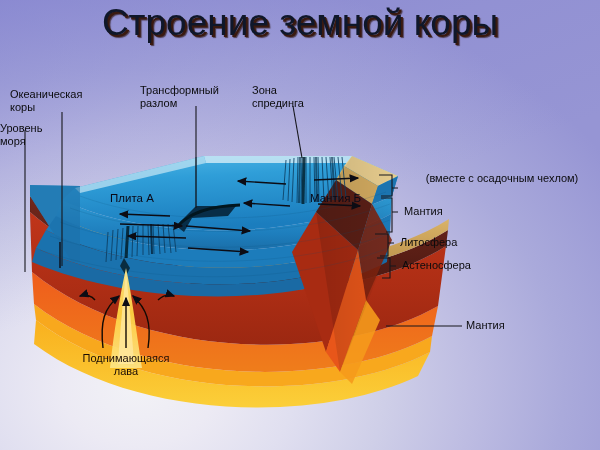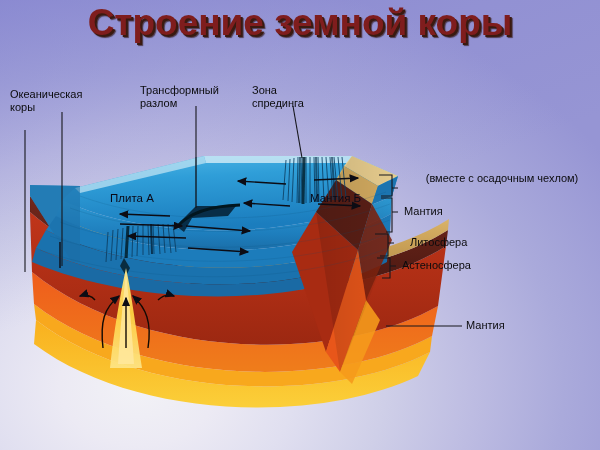--- a/index.html
+++ b/index.html
@@ -21,22 +21,22 @@
         #f2f2f6 0%, #eceaf4 14%, #e0dff0 28%,
         #cfcfe8 44%, #bdbce2 60%, #aaaadb 76%, #9695d4 100%);
   }
   .bg-tint{
     position:absolute;inset:0;
     background:linear-gradient(160deg, rgba(126,126,206,.55) 0%, rgba(126,126,206,.18) 26%, rgba(255,255,255,0) 50%);
   }
   
   .title{
     position:absolute;left:0;top:4px;width:600px;text-align:center;
-    font-size:37px;font-weight:bold;line-height:1.05;
-    color:#7f1d1d;
+    font-size:37px;font-weight:normal;line-height:1.05;
+    color:#0f172a;
     text-shadow:2px 2px 0 #3a1a10, 3px 3px 1px rgba(40,14,8,.65);
     letter-spacing:0px;
     white-space:nowrap;
   }
   
   #figure{position:absolute;left:0;top:0;width:600px;height:450px;}
   svg{position:absolute;left:0;top:0;}
   
   .lbl{
     position:absolute;color:#0b0b0d;font-size:11px;line-height:12.5px;
@@ -307,20 +307,24 @@
     </g>
 
   </svg>
   </div>
 
   <div class="lbl" style="left:10px;top:88px;width:105px;">
     <div>Океаническая</div>
     <div>коры</div>
   </div>
 
+  <div class="lbl" style="left:0px;top:122px;width:52px;">
+    <div>Уровень</div>
+    <div>моря</div>
+  </div>
 
   <div class="lbl" style="left:140px;top:84px;width:112px;">
     <div>Трансформный</div>
     <div>разлом</div>
   </div>
 
   <div class="lbl" style="left:252px;top:84px;width:82px;">
     <div>Зона</div>
     <div>спрединга</div>
   </div>
@@ -328,20 +332,24 @@
   <div class="lbl-plate" style="left:110px;top:192px;">Плита А</div>
 
   <div class="lbl-plate" style="left:310px;top:192px;">Мантия Б</div>
 
   <div class="lbl left" style="left:404px;top:172px;width:196px;text-align:center;">
     <div>(вместе с осадочным чехлом)</div>
   </div>
 
   <div class="lbl left" style="left:404px;top:205px;">Мантия</div>
 
-  <div class="lbl left" style="left:400px;top:236px;margin-left:10px;">Литосфера</div>
+  <div class="lbl left" style="left:400px;top:236px;">Литосфера</div>
 
   <div class="lbl left" style="left:402px;top:259px;">Астеносфера</div>
 
   <div class="lbl left" style="left:466px;top:319px;">Мантия</div>
 
+  <div class="lbl-lava" style="left:55px;top:352px;width:142px;">
+    <div>Поднимающаяся</div>
+    <div>лава</div>
+  </div>
 
 </div>
 
 </body></html>

